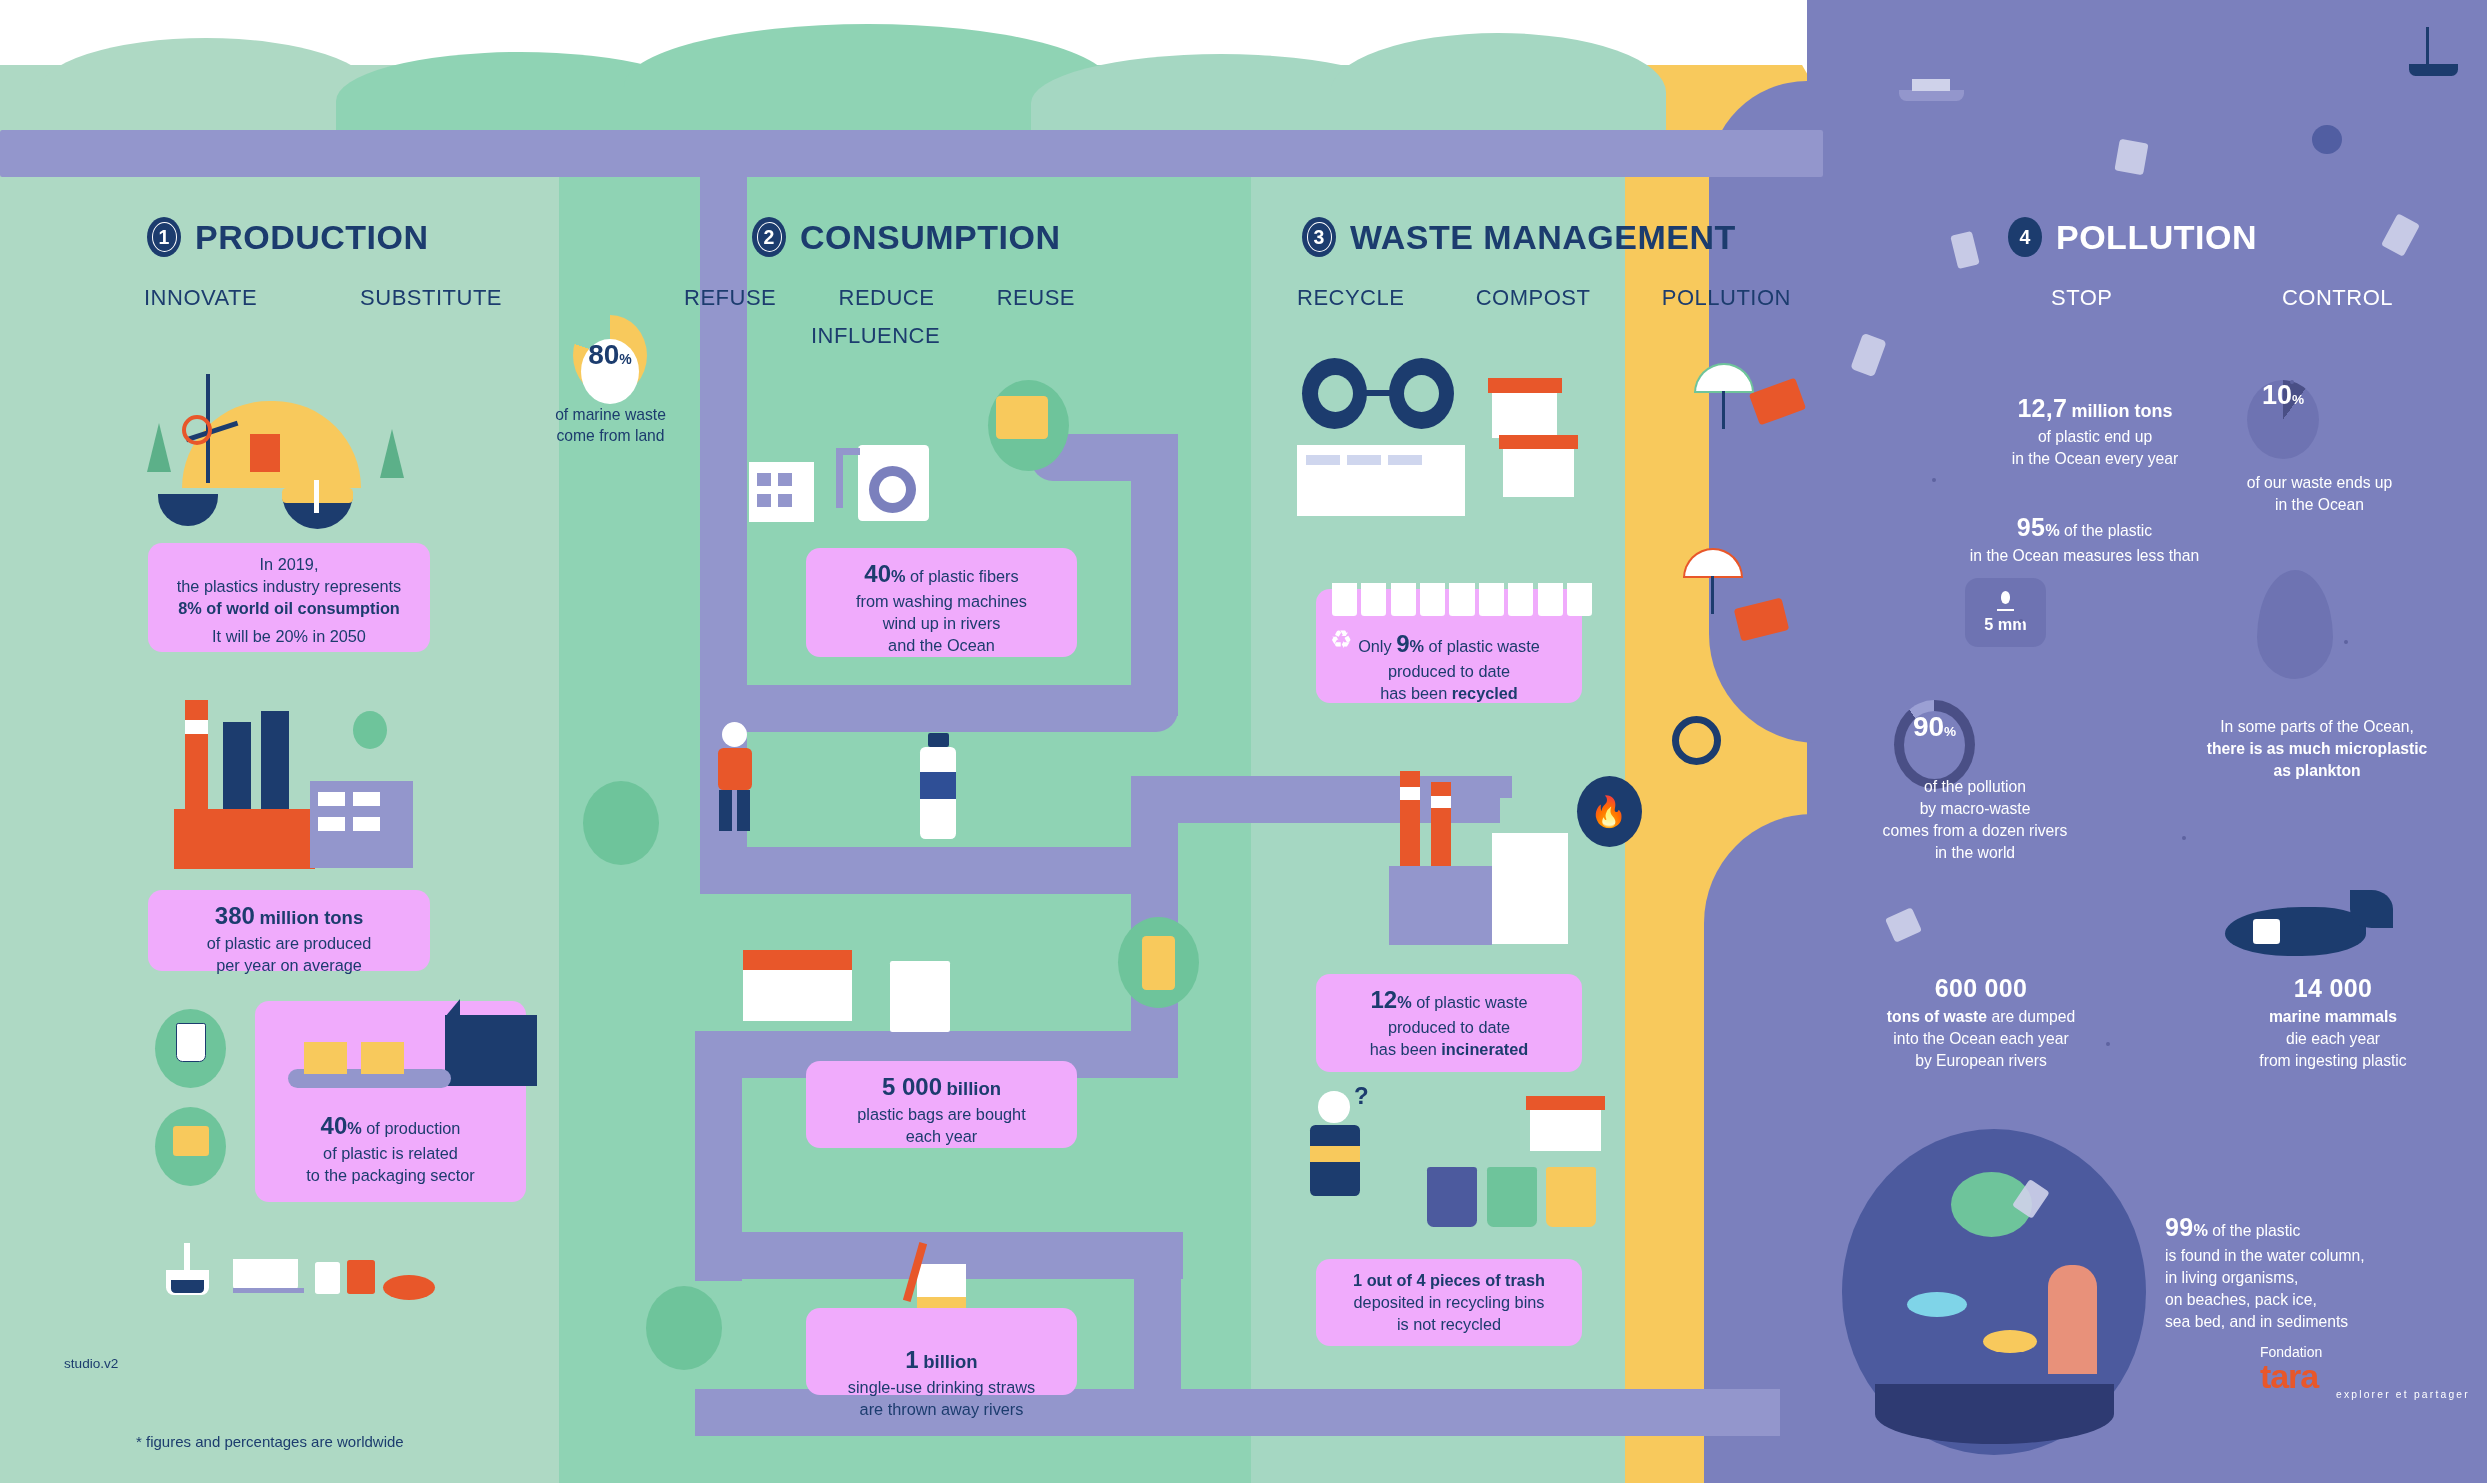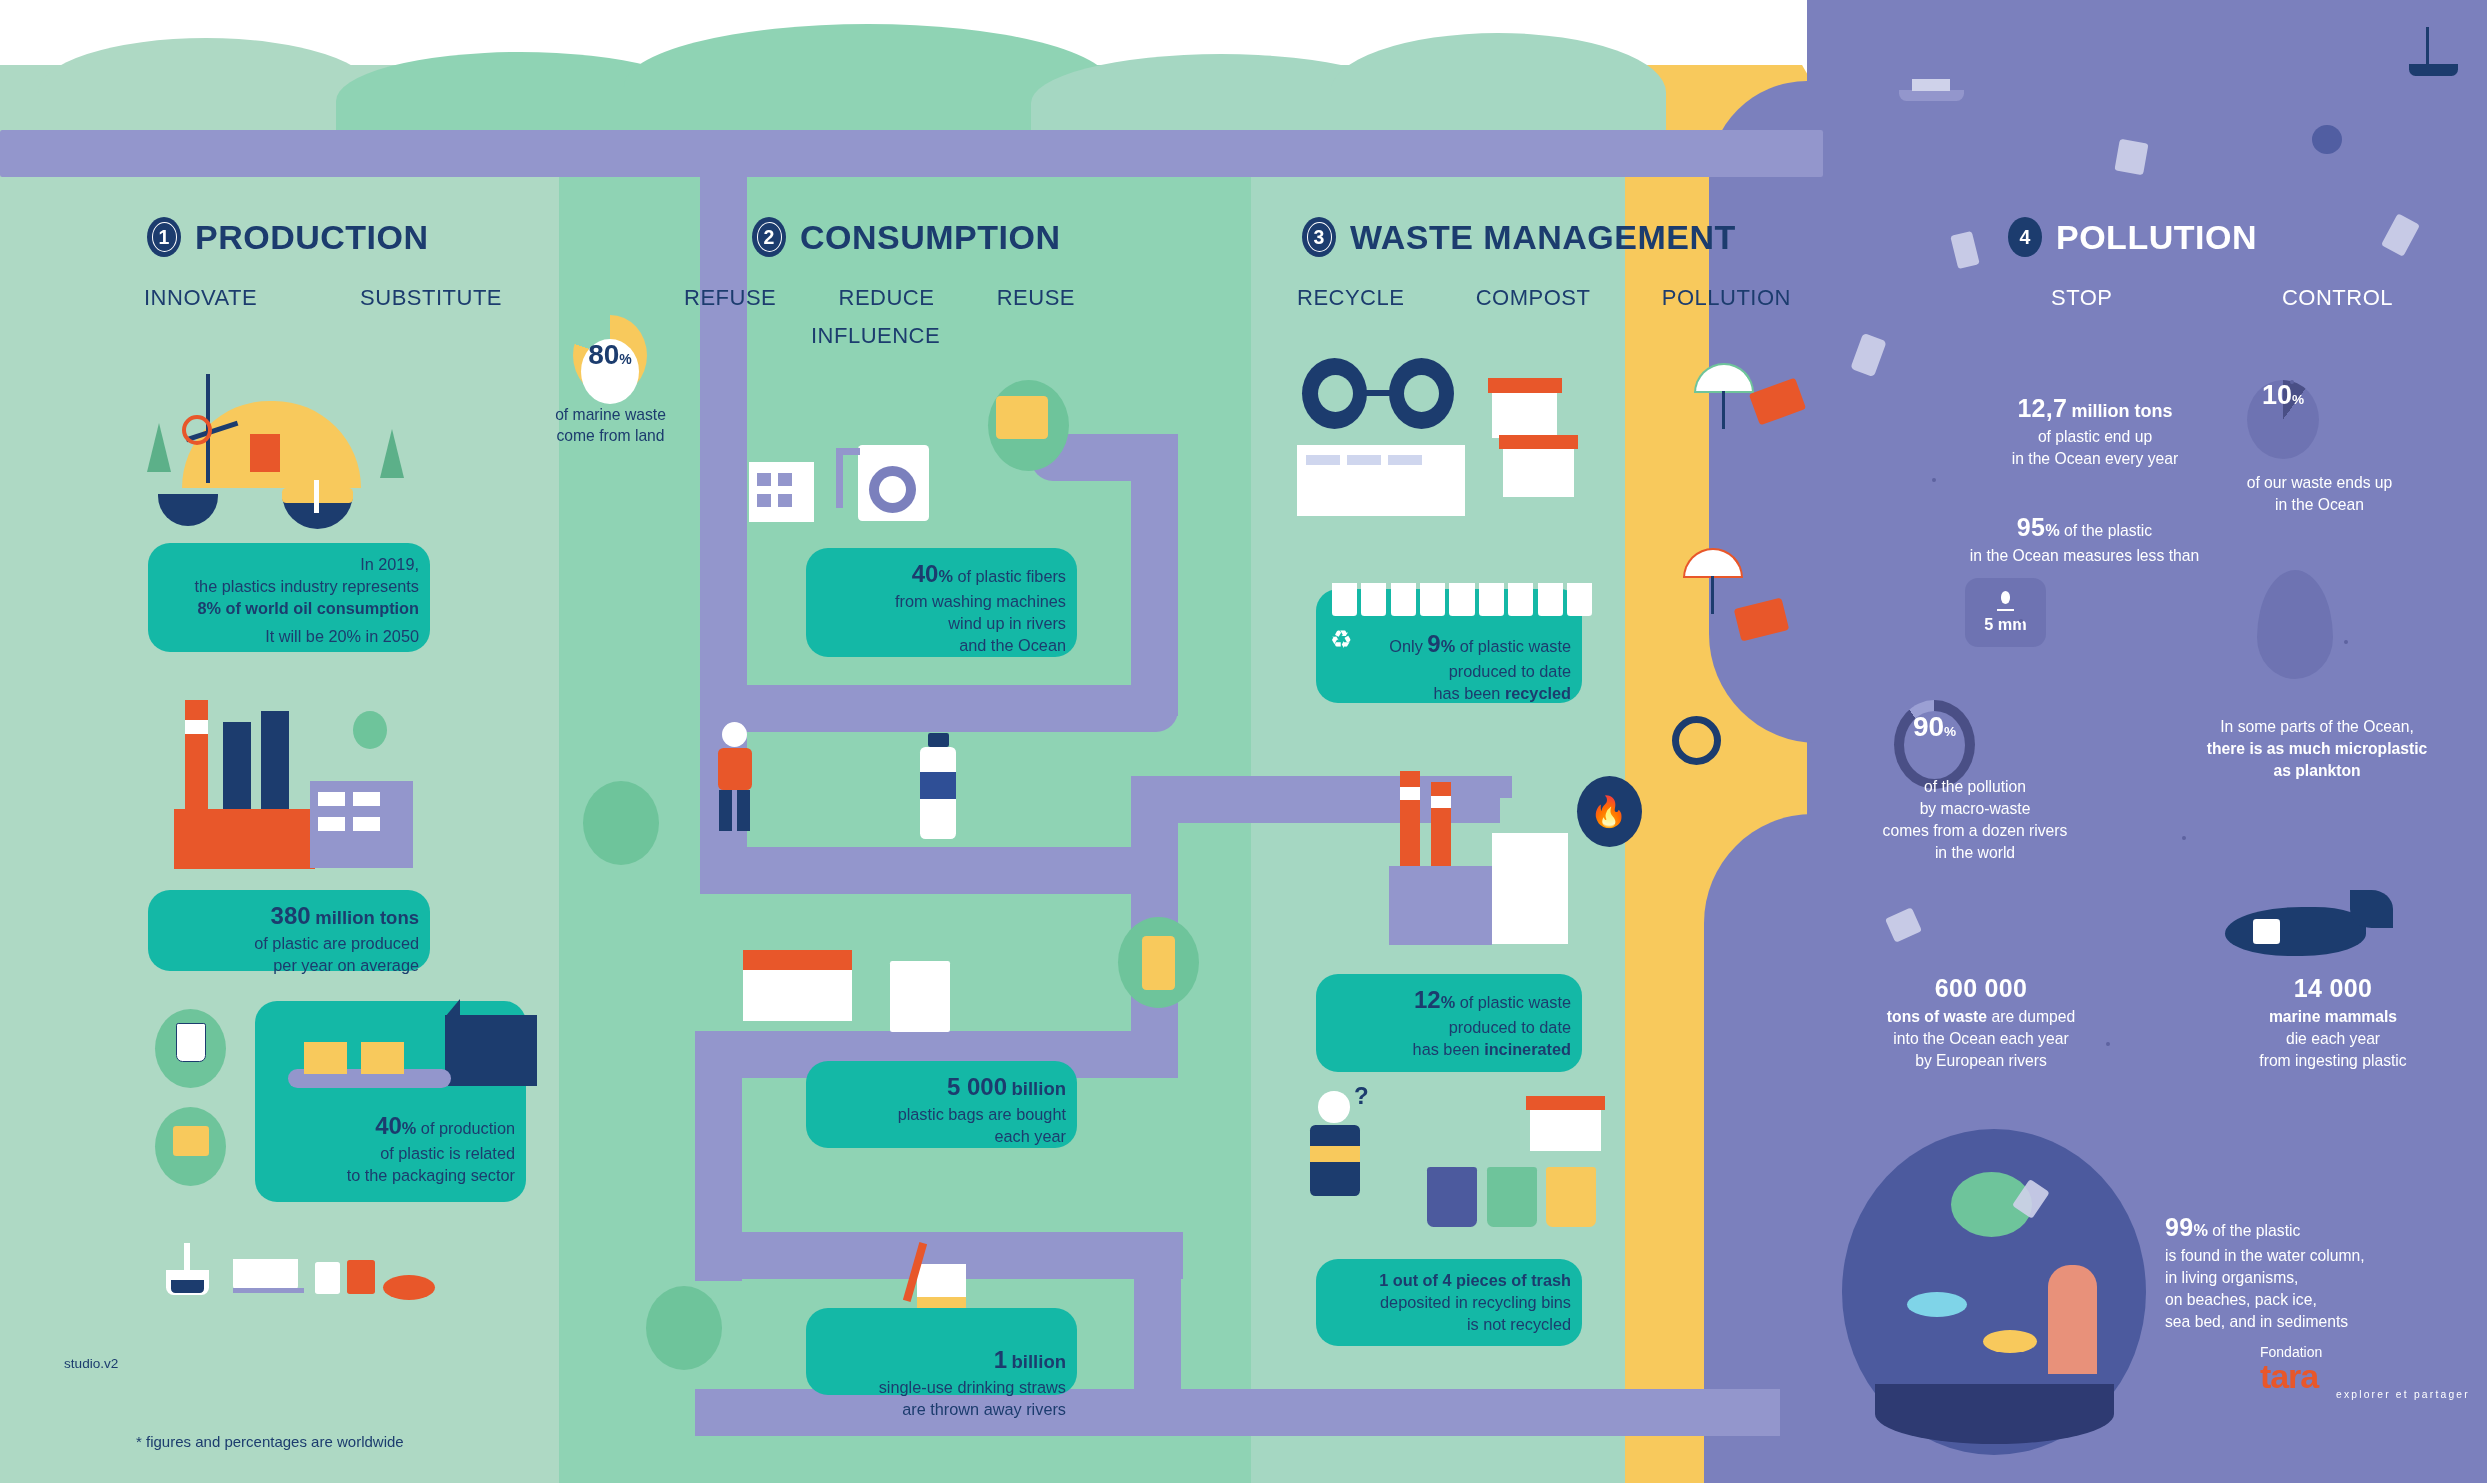--- a/index.html
+++ b/index.html
@@ -76,24 +76,24 @@
     display:flex;align-items:center;justify-content:center; font-size:19.5px;
   }
   .sec-title { font-size: 34px; font-weight: bold; color:#1c3c6e; letter-spacing: 0.5px; }
   .sec-title.light { color:#ffffff; }
   .kw-row { position:absolute; display:flex; color:#1c3c6e; font-size:22px; letter-spacing:0.5px; }
   .kw-row.light { color:#ffffff; }
 
   
   .card {
     position: absolute;
-    background: #14b8a6;
-    border-radius: 22px;
+    background: #f0abfc;
+    border-radius: 14px;
     color: #1c3c6e;
-    text-align: right;
+    text-align: center;
     font-size: 16.3px;
     line-height: 1.35;
     padding: 9.8px 11px;
   }
   .card b { font-weight: bold; }
   .big { font-size: 24px; font-weight: bold; }
   .pct { font-size: 16.3px; font-weight: bold; }
 
   
   .ptext {

